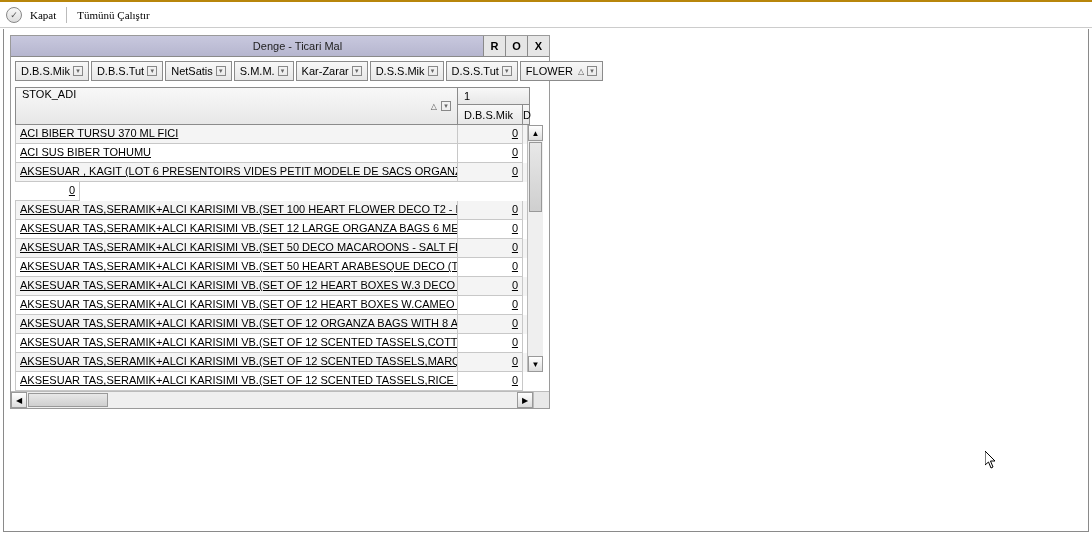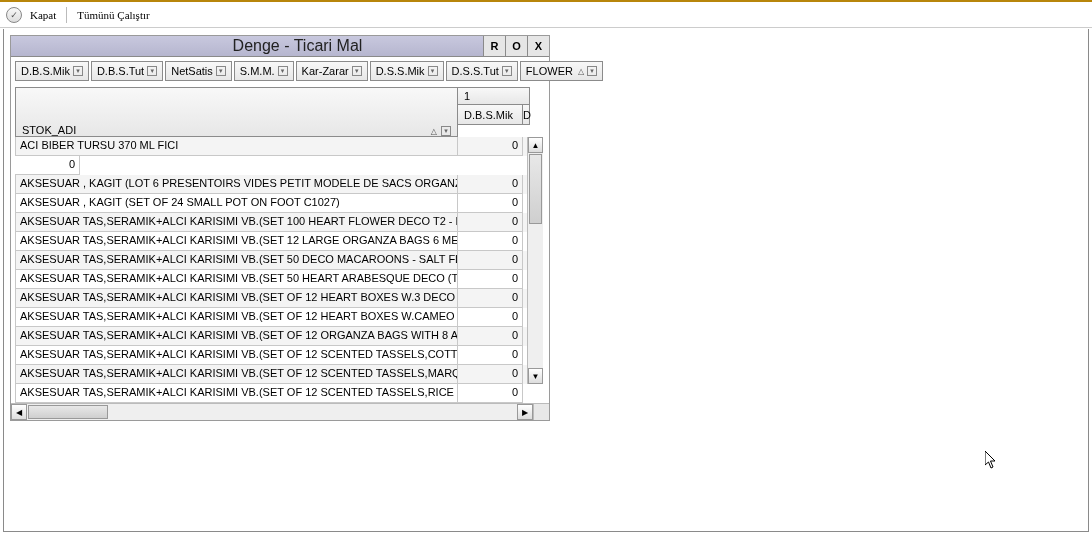--- a/index.html
+++ b/index.html
@@ -5,35 +5,35 @@
   * { box-sizing: border-box; margin: 0; padding: 0; }
   body { font-family: Tahoma, Arial, sans-serif; font-size: 11px; background: #fff; overflow: hidden; width: 1092px; height: 535px; position: relative; }
   .top-orange { height: 2px; background: #b8860b; }
   .toolbar { height: 26px; background: #fff; border-bottom: 1px solid #ccc; display: flex; align-items: center; padding: 0 6px; gap: 4px; }
   .toolbar .icon-btn { width: 16px; height: 16px; border: 1px solid #888; border-radius: 50%; background: linear-gradient(#f8f8f8,#ddd); display:flex; align-items:center; justify-content:center; font-size:9px; color:#555; }
   .toolbar .txt { padding: 0 4px; cursor: default; font-family: Liberation Serif, serif; }
   .toolbar .sep { width:1px; height:16px; background:#bbb; margin:0 2px; }
   .main-area { position: absolute; top: 29px; left: 3px; right: 3px; bottom: 3px; border: 1px solid #8a8a8a; border-top: none; background: #fff; padding: 6px; }
   .panel { width: 540px; border: 1px solid #9a9a9a; }
   .panel-title { height: 21px; background: linear-gradient(#c8c8de,#b6b6cf); border-bottom: 1px solid #8a8a8a; display:flex; align-items:center; position:relative; }
-  .panel-title .title-text { flex:1; text-align:center; font-size:16px; color:#222;padding-left:35px; }
+  .panel-title .title-text { flex:1; text-align:center; font-size:11px; color:#222;padding-left:35px; }
   .panel-title .title-btns { display:flex; position:absolute; right:0; top:0; height:100%; }
   .panel-title .title-btns div { width:22px; height:100%; border-left:1px solid #8a8a8a; display:flex; align-items:center; justify-content:center; font-weight:bold; font-size:11px; cursor:default; background:#e6e6e6; }
   .cols-row { display:flex; padding:4px 6px 0 4px; gap:2px; position:relative; align-items:center; }
   .col-chip { border:1px solid #8b8b8b; background:linear-gradient(#f8f8f8,#e7e7e7); padding:3px 5px; display:flex; align-items:center; gap:3px; font-size:11px; white-space:nowrap; }
   .funnel { width:10px; height:10px; border:1px solid #888; font-size:7px; display:flex; align-items:center; justify-content:center; color:#666; }
   .sort-ind { font-size:8px; color:#555; margin-left:2px; }
   .header2 { display:flex; margin:6px 6px 0 4px; }
-  .header2 .stok-cell { width:443px; border:1px solid #8b8b8b; background:linear-gradient(#f8f8f8,#e7e7e7); height:50px; display:flex; align-items:flex-end; padding:0 6px 0 6px; justify-content:space-between; }
+  .header2 .stok-cell { width:443px; border:1px solid #8b8b8b; background:linear-gradient(#f8f8f8,#e7e7e7); height:38px; display:flex; padding:0 6px 0 6px; justify-content:space-between; }
   .header2 .right-block { display:flex; flex-direction:column; }
   .header2 .right-block .one { height:18px; border:1px solid #8b8b8b; border-left:none; background:linear-gradient(#f8f8f8,#e7e7e7); display:flex; align-items:center; padding:0 6px; width:72px; }
   .header2 .right-block .dbs { height:20px; border:1px solid #8b8b8b; border-left:none; border-top:none; background:linear-gradient(#f8f8f8,#e7e7e7); display:flex; align-items:center; padding:0 6px; width:65px; }
   .header2 .right-block .dbs2 { width:7px; height:20px; border-right:1px solid #8b8b8b; border-bottom:1px solid #8b8b8b; background:linear-gradient(#f8f8f8,#e7e7e7); display:flex; align-items:center; }
   .rowwrap { margin-left:4px; }
-  .data-row { display:flex; height:19px; }
+  .data-row { display:flex; height:19px;text-decoration:underline; }
   .data-row:nth-child(odd) { background:#f4f4f4; }
   .data-row:nth-child(even) { background:#fff; }
   .data-row .c1 { width:443px; border:1px solid #c8c8c8; border-top:none; padding:2px 4px; white-space:nowrap; overflow:hidden; font-size:11px; }
   .data-row .c2 { width:65px; border-right:1px solid #c8c8c8; border-bottom:1px solid #c8c8c8; text-align:right; padding:2px 4px; font-size:11px; }
   .vscroll { position:absolute; right:0; top:0; bottom:19px; width:16px; background:#efefef; border-left:1px solid #bbb; }
   .vscroll .arr { height:16px; border:1px solid #999; background:linear-gradient(#fff,#ddd); display:flex; align-items:center; justify-content:center; font-size:8px; }
   .vscroll .thumb { position:absolute; left:1px; right:1px; top:17px; height:70px; background:linear-gradient(#e8e8e8,#cfcfcf); border:1px solid #999; }
   .vscroll .arr.bottom { position:absolute; bottom:0; left:0; right:0; }
   .hscroll { height:17px; background:#efefef; border-top:1px solid #bbb; display:flex; position:relative; }
   .hscroll .arr { width:16px; border:1px solid #999; background:linear-gradient(#fff,#ddd); display:flex; align-items:center; justify-content:center; font-size:8px; }
@@ -120,28 +120,28 @@
         </div>
       </div>
 
       <div class="grid-body">
         <div class="rowwrap" id="rows-container">
             <div class="data-row">
               <div class="c1">ACI BIBER TURSU 370 ML FICI</div>
               <div class="c2">0</div>
             </div>
             <div class="data-row">
+              <div class="c1">ACI SUS BIBER TOHUMU</div>
               <div class="c2">0</div>
             </div>
             <div class="data-row">
               <div class="c1">AKSESUAR , KAGIT (LOT 6 PRESENTOIRS VIDES PETIT MODELE DE SACS ORGANZA)</div>
               <div class="c2">0</div>
             </div>
             <div class="data-row">
-              <div class="c1">AKSESUAR , KAGIT (SET OF 24 SMALL POT ON FOOT C1027)</div>
               <div class="c2">0</div>
             </div>
             <div class="data-row">
               <div class="c1">AKSESUAR TAS,SERAMIK+ALCI KARISIMI VB.(SET 100 HEART FLOWER DECO T2 - PURE ...</div>
               <div class="c2">0</div>
             </div>
             <div class="data-row">
               <div class="c1">AKSESUAR TAS,SERAMIK+ALCI KARISIMI VB.(SET 12 LARGE ORGANZA BAGS 6 MERINGU...</div>
               <div class="c2">0</div>
             </div>

